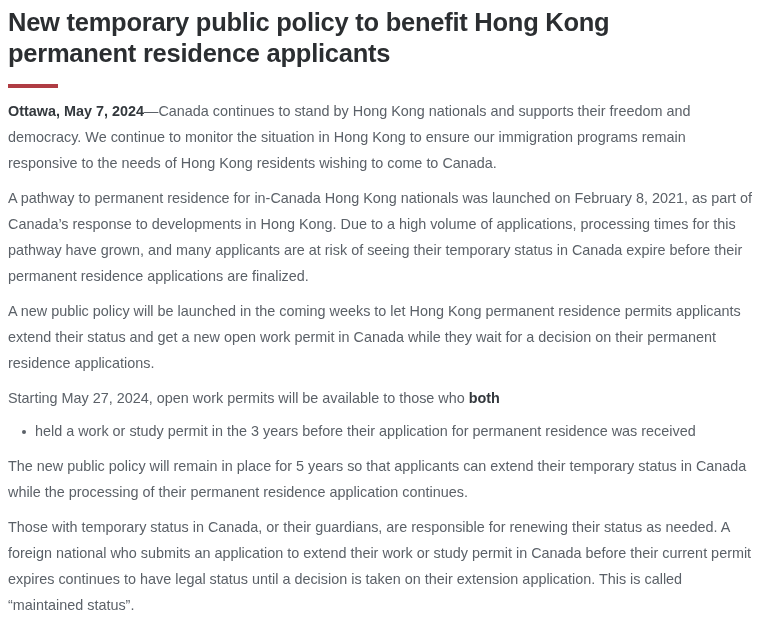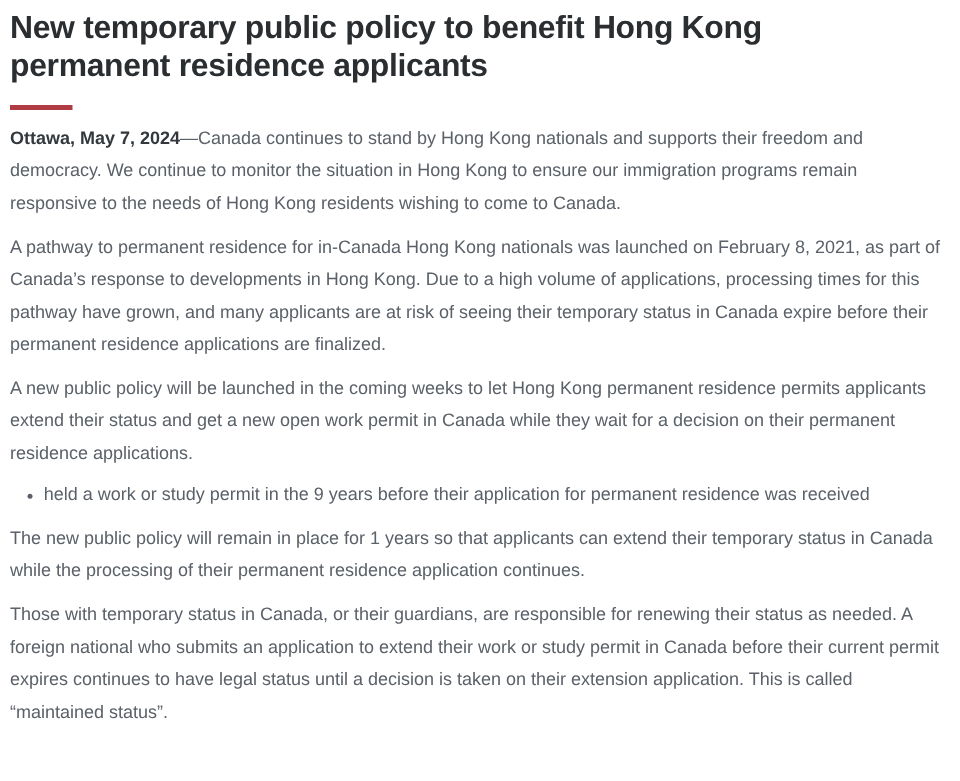--- a/index.html
+++ b/index.html
@@ -105,22 +105,23 @@
   <h1 class="news-title">New temporary public policy to benefit Hong Kong permanent residence applicants</h1>
 
   <hr class="title-rule">
 
   <p class="para"><span class="dateline">Ottawa, May 7, 2024</span><span>—Canada continues to stand by Hong Kong nationals and supports their freedom and democracy. We continue to monitor the situation in Hong Kong to ensure our immigration programs remain responsive to the needs of Hong Kong residents wishing to come to Canada.</span></p>
 
   <p class="para">A pathway to permanent residence for in-Canada Hong Kong nationals was launched on February 8, 2021, as part of Canada’s response to developments in Hong Kong. Due to a high volume of applications, processing times for this pathway have grown, and many applicants are at risk of seeing their temporary status in Canada expire before their permanent residence applications are finalized.</p>
 
   <p class="para">A new public policy will be launched in the coming weeks to let Hong Kong permanent residence permits applicants extend their status and get a new open work permit in Canada while they wait for a decision on their permanent residence applications.</p>
 
+  <p class="para tight"><span>Starting May 27, 2024, open work permits will be available to those who </span><strong>both</strong></p>
 
   <ul class="bullets">
-    <li>held a work or study permit in the 9 years before their application for permanent residence was received</li>
+    <li>held a work or study permit in the 3 years before their application for permanent residence was received</li>
   </ul>
 
-  <p class="para">The new public policy will remain in place for 1 years so that applicants can extend their temporary status in Canada while the processing of their permanent residence application continues.</p>
+  <p class="para">The new public policy will remain in place for 5 years so that applicants can extend their temporary status in Canada while the processing of their permanent residence application continues.</p>
 
   <p class="para">Those with temporary status in Canada, or their guardians, are responsible for renewing their status as needed. A foreign national who submits an application to extend their work or study permit in Canada before their current permit expires continues to have legal status until a decision is taken on their extension application. This is called “maintained status”.</p>
 
 </div>
 
 </body></html>

